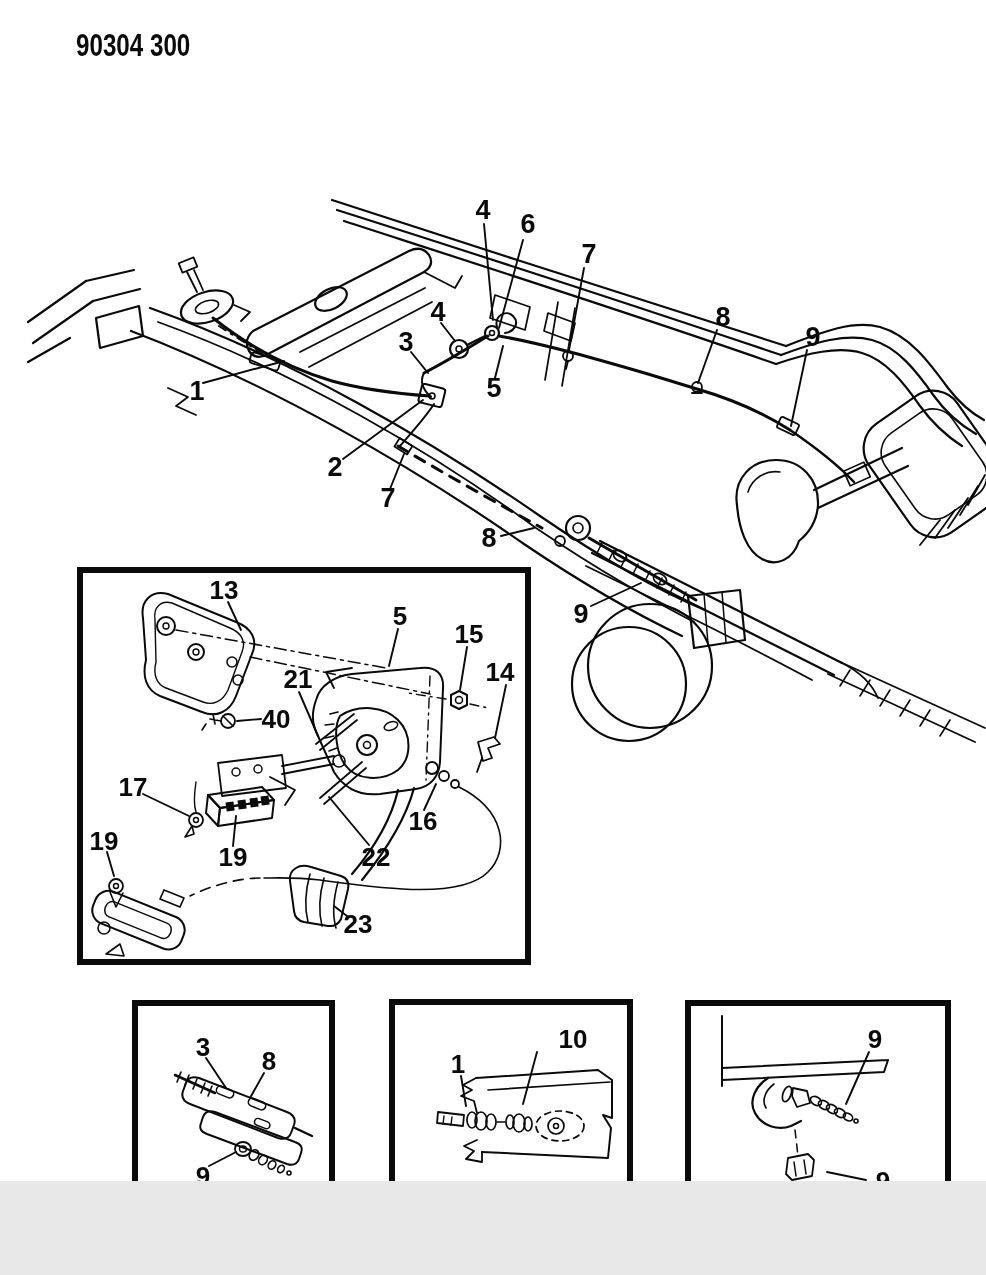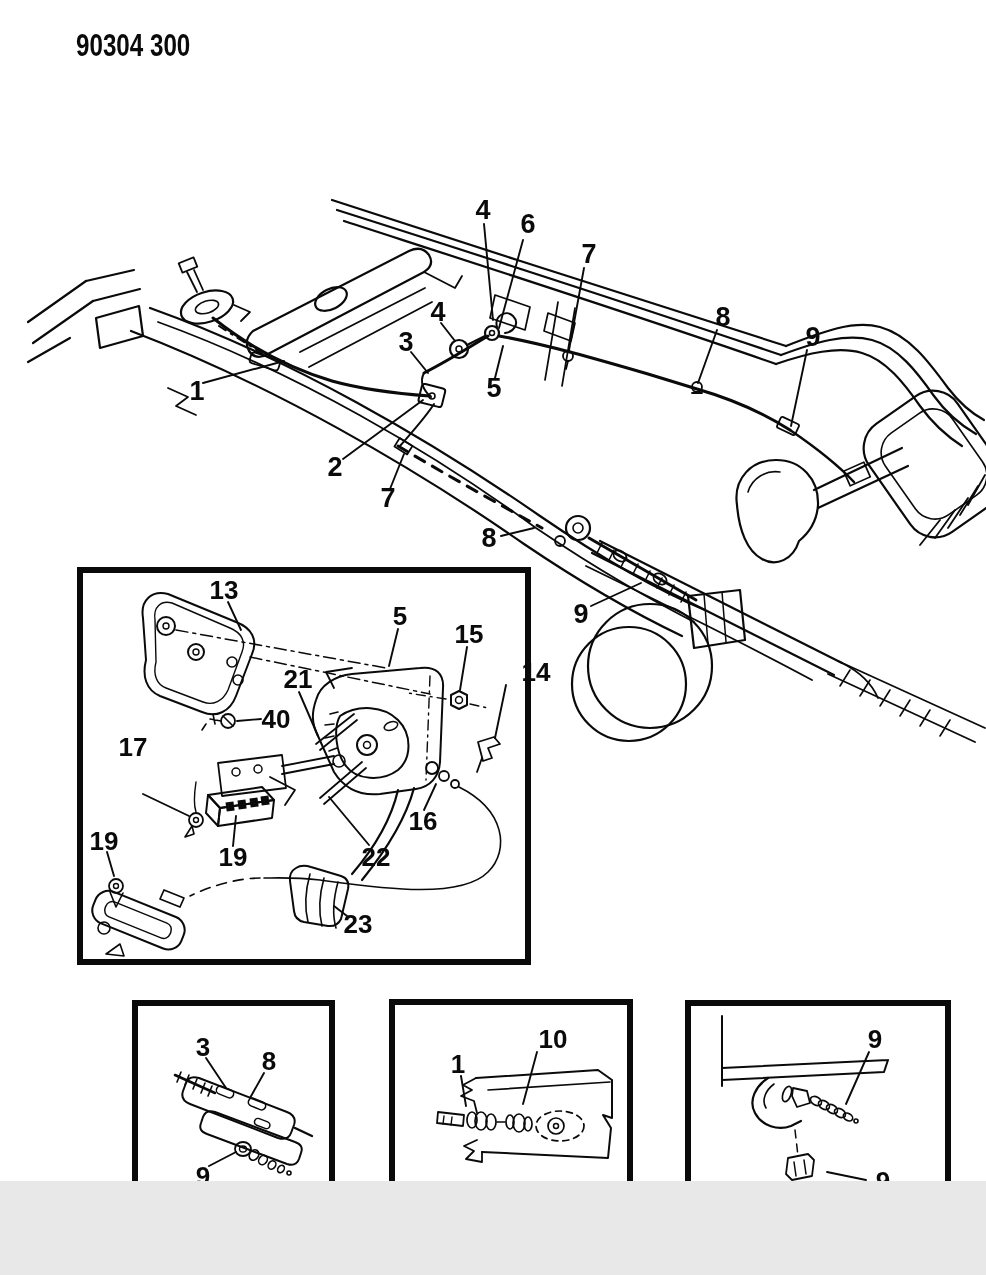--- a/index.html
+++ b/index.html
@@ -321,33 +321,33 @@
   <div class="co" style="left:589px;top:254px">7</div>
   <div class="co" style="left:388px;top:498px">7</div>
   <div class="co" style="left:723px;top:317px">8</div>
   <div class="co" style="left:489px;top:538px">8</div>
   <div class="co" style="left:813px;top:337px">9</div>
   <div class="co" style="left:581px;top:614px">9</div>
 
   <div class="co sm" style="left:224px;top:590px">13</div>
   <div class="co sm" style="left:400px;top:616px">5</div>
   <div class="co sm" style="left:469px;top:634px">15</div>
-  <div class="co sm" style="left:536px;top:672px">14</div>
+  <div class="co sm" style="left:500px;top:672px">14</div>
   <div class="co sm" style="left:298px;top:679px">21</div>
   <div class="co sm" style="left:276px;top:719px">40</div>
-  <div class="co sm" style="left:133px;top:747px">17</div>
+  <div class="co sm" style="left:133px;top:787px">17</div>
   <div class="co sm" style="left:423px;top:821px">16</div>
   <div class="co sm" style="left:104px;top:841px">19</div>
   <div class="co sm" style="left:233px;top:857px">19</div>
   <div class="co sm" style="left:376px;top:857px">22</div>
   <div class="co sm" style="left:358px;top:924px">23</div>
 
   <div class="co sm" style="left:203px;top:1047px">3</div>
   <div class="co sm" style="left:269px;top:1061px">8</div>
   <div class="co sm" style="left:203px;top:1176px">9</div>
 
   <div class="co sm" style="left:458px;top:1064px">1</div>
-  <div class="co sm" style="left:553px;top:1039px">10</div>
+  <div class="co sm" style="left:573px;top:1039px">10</div>
 
   <div class="co sm" style="left:875px;top:1039px">9</div>
   <div class="co sm" style="left:883px;top:1181px">9</div>
 
 </div>
 
 </body></html>

